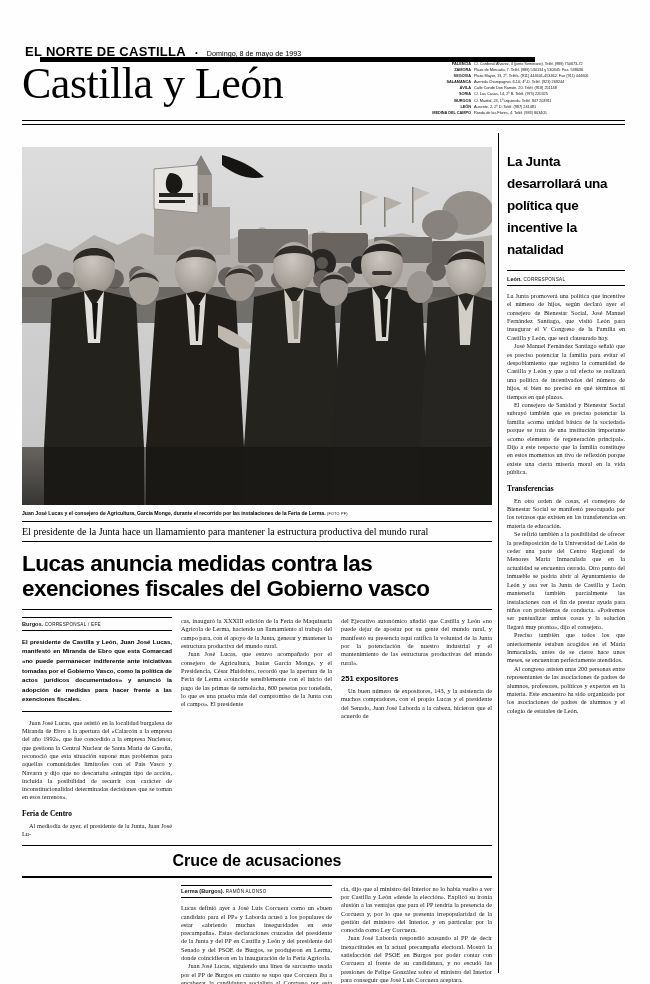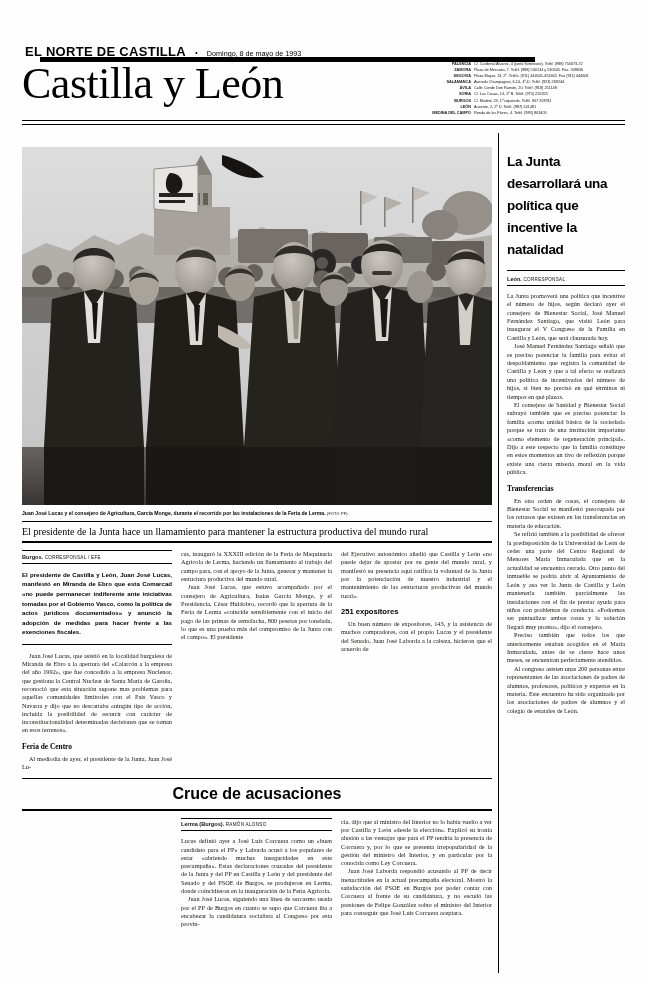--- a/index.html
+++ b/index.html
@@ -494,20 +494,21 @@
 
       <div class="caption">
         <span>Juan José Lucas y el consejero de Agricultura, García Monge, durante el recorrido por las instalaciones de la Feria de Lerma.</span>
         <span class="credit">(FOTO PF)</span>
       </div>
       <div class="cap-rule"></div>
 
       <div class="kicker">El presidente de la Junta hace un llamamiento para mantener la estructura productiva del mundo rural</div>
       <div class="kicker-rule-b"></div>
 
+      <div class="headline">Lucas anuncia medidas contra las exenciones fiscales del Gobierno vasco</div>
       <div class="headline-rule"></div>
 
       <div class="cols">
 
         <div class="col">
           <div class="byline-rule-top"></div>
           <div class="byline">
             <b>Burgos.</b>
             <span class="src">CORRESPONSAL / EFE</span>
           </div>

